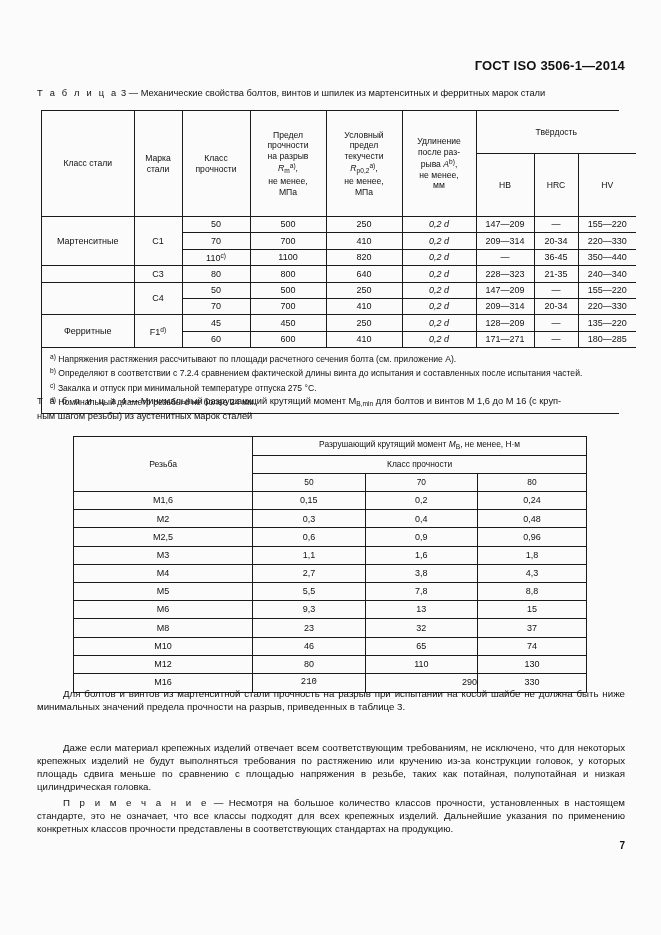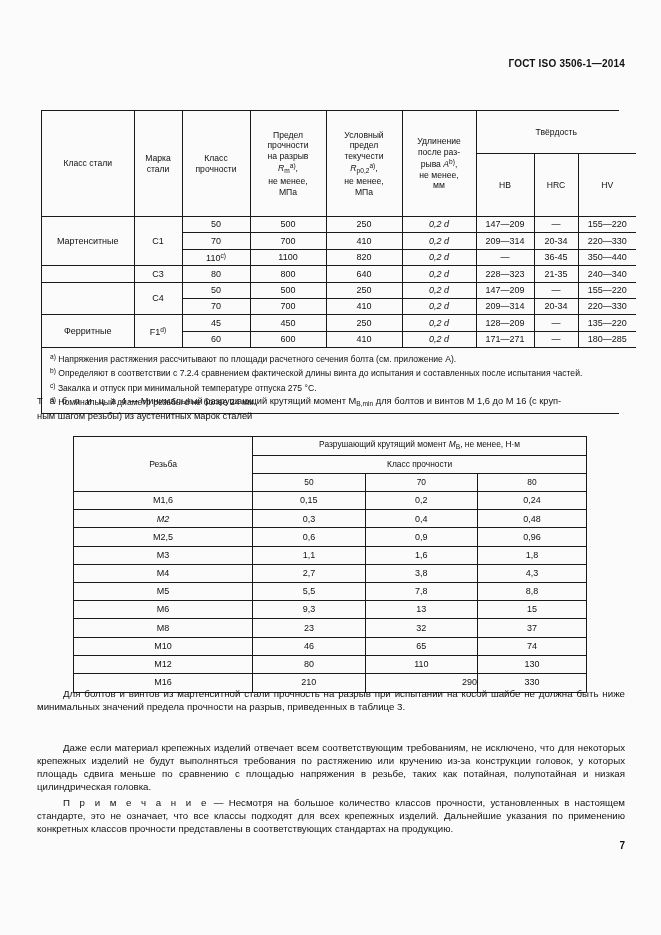--- a/index.html
+++ b/index.html
@@ -23,21 +23,21 @@
     background: #fbfbfb;
   }
 
   
   .doc-header {
     position: absolute;
     top: 58px;
     left: 37px;
     width: 588px;
     text-align: right;
-    font-size: 10px;
+    font-size: 13px;
     font-weight: bold;
     letter-spacing: 0.2px;
     color: #111;
   }
 
   
   .tbl-caption {
     position: absolute;
     left: 37px;
     width: 600px;
@@ -133,20 +133,25 @@
 </style>
 </head>
 <body>
 
 <div class="page">
 
   <div class="doc-header">
     <span>ГОСТ ISO 3506-1—2014</span>
   </div>
 
+  <div class="tbl-caption" style="top:87px;">
+    <span class="sp">Т а б л и ц а</span>
+    <span>3</span>
+    <span>— Механические свойства болтов, винтов и шпилек из мартенситных и ферритных марок стали</span>
+  </div>
 
   <div class="outer-box" id="t3-box">
     <table class="gost" id="t3">
       <colgroup>
         <col style="width:92px">
           <col style="width:48px">
           <col style="width:68px">
         <col style="width:76px">
           <col style="width:76px">
           <col style="width:74px">
@@ -322,21 +327,21 @@
         </tr>
       </thead>
       <tbody>
         <tr class="r">
           <td style="border-left:none;border-top:1.3px solid #1a1a1a;">М1,6</td>
           <td style="border-top:1.3px solid #1a1a1a;margin-top:20px;">0,15</td>
           <td style="border-top:1.3px solid #1a1a1a;">0,2</td>
           <td style="border-top:1.3px solid #1a1a1a;border-right:none;">0,24</td>
         </tr>
         <tr class="r">
-          <td style="border-left:none;font-style:italic;">М2</td>
+          <td style="border-left:none;">М2</td>
           <td>0,3</td>
           <td>0,4</td>
           <td style="border-right:none;">0,48</td>
         </tr>
         <tr class="r">
           <td style="border-left:none;">М2,5</td>
           <td>0,6</td>
           <td>0,9</td>
           <td style="border-right:none;">0,96</td>
         </tr>
@@ -377,21 +382,21 @@
           <td style="border-right:none;">74</td>
         </tr>
         <tr class="r">
           <td style="border-left:none;">М12</td>
           <td>80</td>
           <td>110</td>
           <td style="border-right:none;">130</td>
         </tr>
         <tr class="r">
           <td style="border-left:none;border-bottom:none;">М16</td>
-          <td style="border-bottom:none;">210</td>
+          <td style="border-bottom:none;font-family:Liberation Mono, monospace;">210</td>
           <td style="border-bottom:none;text-align:right;">290</td>
           <td style="border-right:none;border-bottom:none;">330</td>
         </tr>
       </tbody>
     </table>
   </div>
 
   <div class="body-text" style="top:687px;">
     <p>Для болтов и винтов из мартенситной стали прочность на разрыв при испытании на косой шайбе не должна быть ниже минимальных значений предела прочности на разрыв, приведенных в таблице 3.</p>
   </div>

